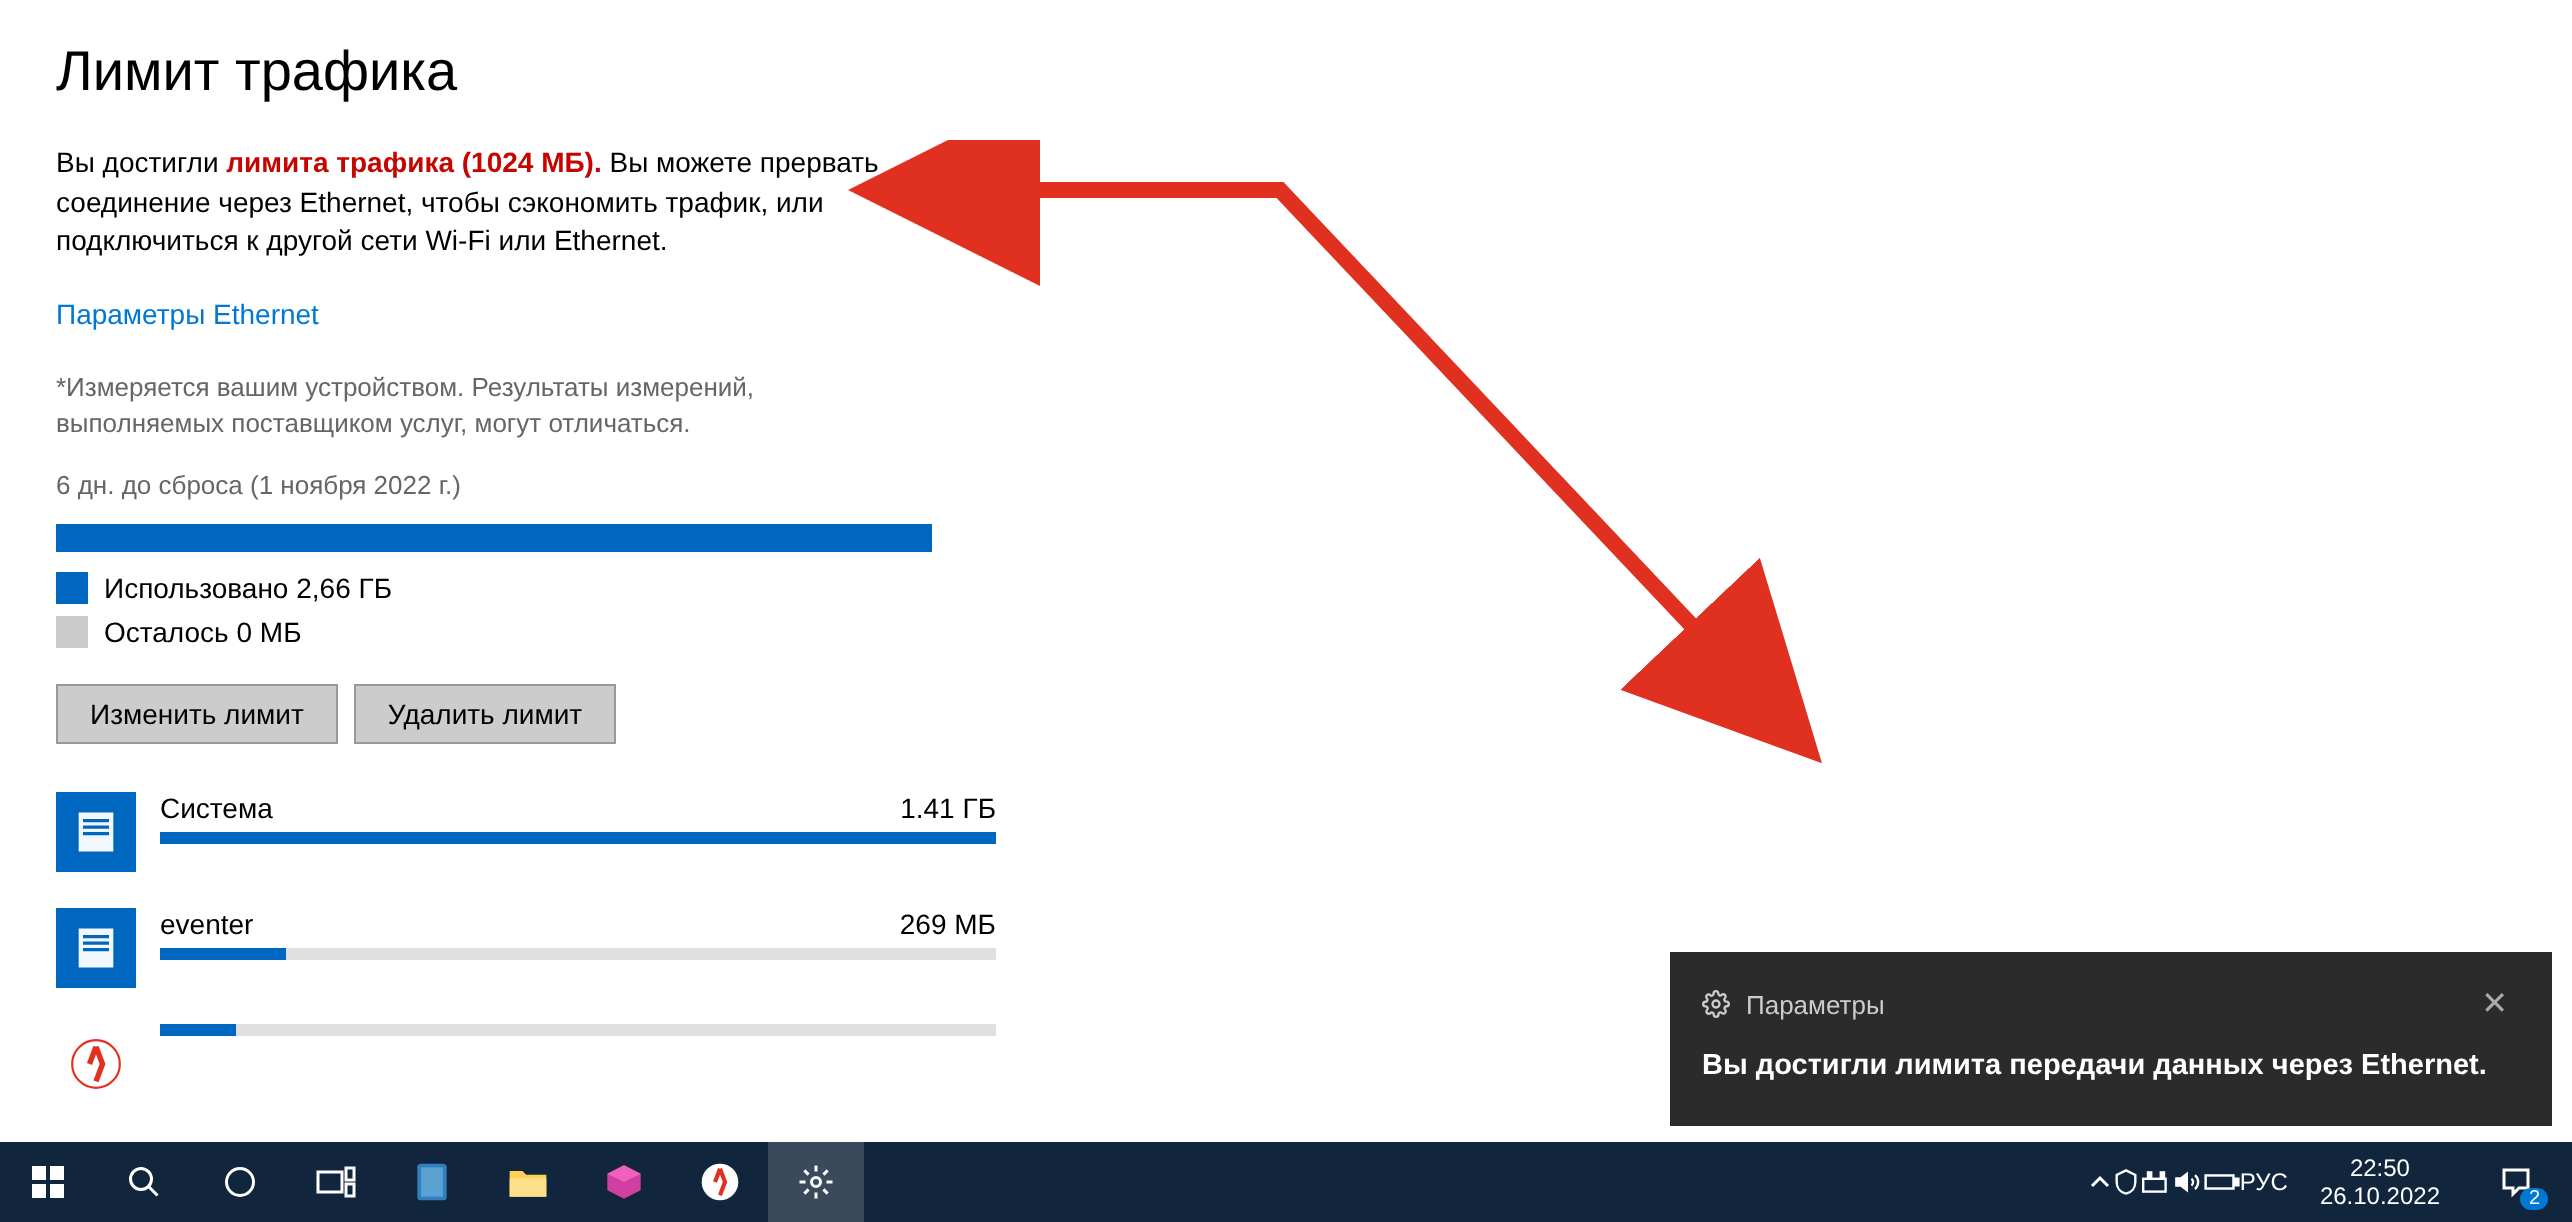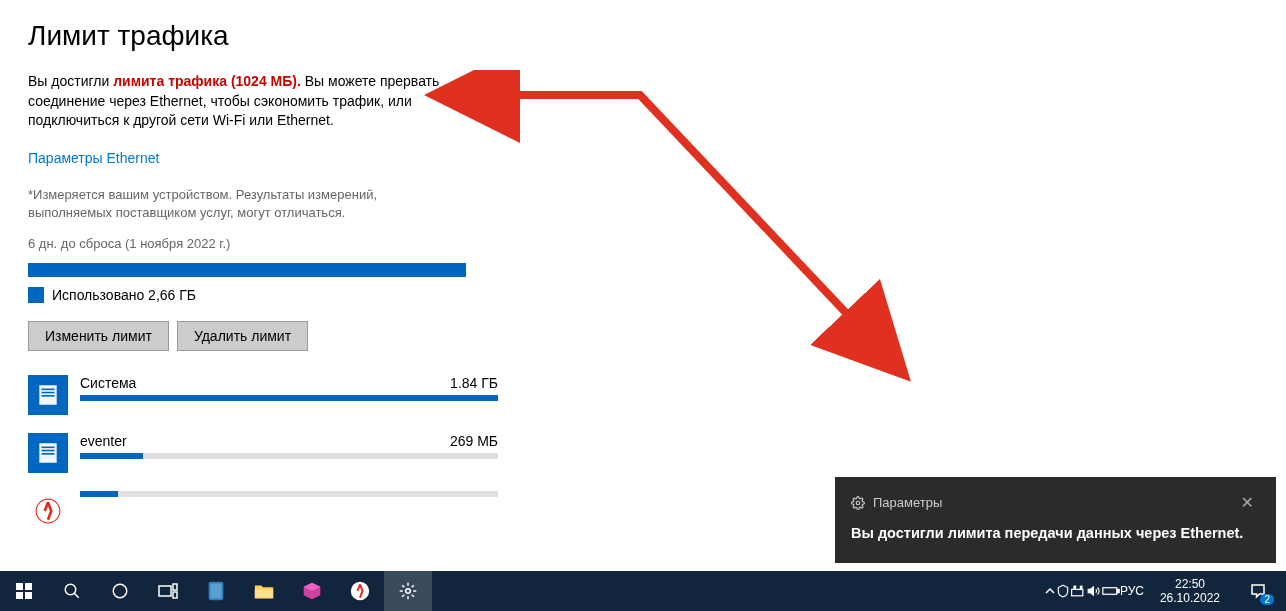--- a/index.html
+++ b/index.html
@@ -67,40 +67,44 @@
   
   <p class="note">*Измеряется вашим устройством. Результаты измерений, выполняемых поставщиком услуг, могут отличаться.</p>
   <p class="reset">6 дн. до сброса (1 ноября 2022 г.)</p>
   
   <div class="progress-full"></div>
   
   <div class="legend-row">
     <div class="legend-sq sq-blue"></div>
     <span>Использовано 2,66 ГБ</span>
   </div>
+  <div class="legend-row">
+    <div class="legend-sq sq-grey"></div>
+    <span>Осталось 0 МБ</span>
+  </div>
   
   <div class="btns">
     <button class="btn">Изменить лимит</button>
     <button class="btn">Удалить лимит</button>
   </div>
   
   <div class="app-list" id="app-list">
       <div class="app-row">
         <div class="app-icon">
           <svg viewBox="0 0 24 24">
             <rect x="4" y="3" width="16" height="18" fill="#fff" opacity="0.95"></rect>
             <rect x="6" y="6" width="12" height="1.5" fill="#0067c0"></rect>
             <rect x="6" y="9" width="12" height="1.5" fill="#0067c0"></rect>
             <rect x="6" y="12" width="12" height="1.5" fill="#0067c0"></rect>
           </svg>
         </div>
         <div class="app-info">
           <div class="app-head">
             <span>Система</span>
-            <span>1.84 ГБ</span>
+            <span>1.41 ГБ</span>
           </div>
           <div class="app-bar">
             <div class="app-bar-fill" style="width:100%"></div>
           </div>
         </div>
       </div>
       <div class="app-row">
         <div class="app-icon">
           <svg viewBox="0 0 24 24">
             <rect x="4" y="3" width="16" height="18" fill="#fff" opacity="0.95"></rect>

